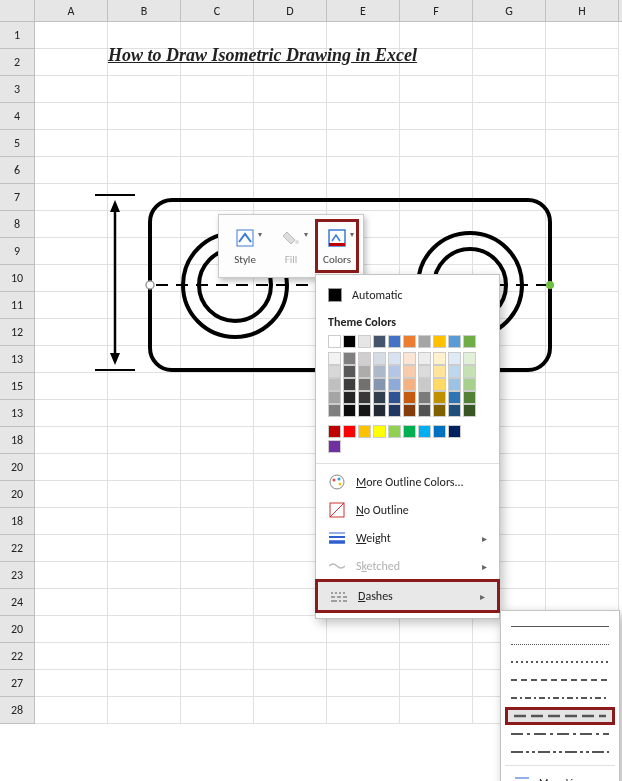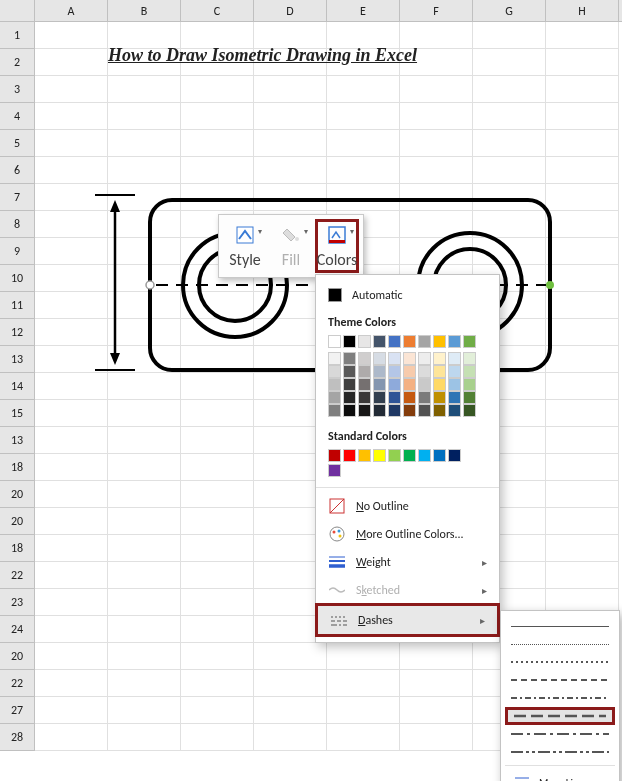--- a/index.html
+++ b/index.html
@@ -20,21 +20,21 @@
     
     
     .title { position: absolute; left: 108px; top: 45px; font-style: italic; font-weight: bold; font-size: 18px; text-decoration: underline; font-family: 'Times New Roman', serif; }
     
     
     .drawing { position: absolute; left: 80px; top: 190px; width: 480px; height: 200px; pointer-events: none; }
     
     
     .mini-toolbar { position: absolute; left: 218px; top: 214px; display: flex; background: #fdfdfd; border: 1px solid #c9c9c9; box-shadow: 2px 3px 6px rgba(0,0,0,0.25); padding: 4px; gap: 2px; z-index: 10; }
     .mt-btn { width: 44px; height: 54px; display: flex; flex-direction: column; align-items: center; justify-content: center; gap: 4px; }
-    .mt-btn .lbl { font-size: 16px; color: #444; text-align: center; }
+    .mt-btn .lbl { font-size: 11px; color: #444; text-align: center; }
     .mt-btn.disabled .lbl { color: #b0b0b0; }
     .mt-btn.selected { border: 3px solid #8b1a1a; }
     .mt-ico { width: 22px; height: 22px; display: flex; align-items: center; justify-content: center; position: relative; }
     .caret-dn { font-size: 8px; color: #666; position: absolute; right: -6px; top: 2px; }
     
     
     .dropdown { position: absolute; left: 315px; top: 274px; width: 185px; background: #fff; border: 1px solid #c3c3c3; box-shadow: 3px 4px 10px rgba(0,0,0,0.25); z-index: 11; padding: 6px 0; }
     .dd-item { display: flex; align-items: center; height: 28px; padding: 0 12px; gap: 10px; }
     .dd-item.disabled { color: #b0b0b0; }
     .dd-item.highlighted { background: #e8e8e8; border: 3px solid #8b1a1a; height: 34px; margin: -1px; }
@@ -206,31 +206,20 @@
         <div class="cell"></div>
         <div class="cell"></div>
         <div class="cell"></div>
         <div class="cell"></div>
         <div class="cell"></div>
         <div class="cell"></div>
         <div class="cell"></div>
       </div>
       <div class="row">
         <div class="row-h">13</div>
-        <div class="cell"></div>
-        <div class="cell"></div>
-        <div class="cell"></div>
-        <div class="cell"></div>
-        <div class="cell"></div>
-        <div class="cell"></div>
-        <div class="cell"></div>
-        <div class="cell"></div>
-      </div>
-      <div class="row">
-        <div class="row-h">14</div>
         <div class="cell"></div>
         <div class="cell"></div>
         <div class="cell"></div>
         <div class="cell"></div>
         <div class="cell"></div>
         <div class="cell"></div>
         <div class="cell"></div>
         <div class="cell"></div>
       </div>
       <div class="row">
@@ -510,53 +499,52 @@
         <div class="color-sw" style="background: rgb(23, 22, 22);"></div>
         <div class="color-sw" style="background: rgb(34, 42, 53);"></div>
         <div class="color-sw" style="background: rgb(31, 56, 100);"></div>
         <div class="color-sw" style="background: rgb(131, 60, 11);"></div>
         <div class="color-sw" style="background: rgb(82, 82, 82);"></div>
         <div class="color-sw" style="background: rgb(127, 96, 0);"></div>
         <div class="color-sw" style="background: rgb(30, 78, 121);"></div>
         <div class="color-sw" style="background: rgb(55, 86, 35);"></div>
       </div>
     </div>
-  <div class="dd-heading">Standard Colors</div>
   <div class="color-grid" id="standard-grid">
       <div class="color-sw" style="background: rgb(192, 0, 0);"></div>
       <div class="color-sw" style="background: rgb(255, 0, 0);"></div>
       <div class="color-sw" style="background: rgb(255, 192, 0);"></div>
       <div class="color-sw" style="background: rgb(255, 255, 0);"></div>
       <div class="color-sw" style="background: rgb(146, 208, 80);"></div>
       <div class="color-sw" style="background: rgb(0, 176, 80);"></div>
       <div class="color-sw" style="background: rgb(0, 176, 240);"></div>
       <div class="color-sw" style="background: rgb(0, 112, 192);"></div>
       <div class="color-sw" style="background: rgb(0, 32, 96);"></div>
       <div class="color-sw" style="background: rgb(112, 48, 160);"></div>
     </div>
   <div class="dd-separator"></div>
   <div class="dd-item">
     <span class="dd-ico">
         <svg width="16" height="16">
-          <rect x="1" y="1" width="14" height="14" fill="none" stroke="#c33" stroke-width="1"></rect>
-          <line x1="1" y1="15" x2="15" y2="1" stroke="#c33" stroke-width="1"></line>
-        </svg>
-      </span>
-    <span><u class="accel">N</u>o Outline</span>
-  </div>
-  <div class="dd-item">
-    <span class="dd-ico">
-        <svg width="16" height="16">
           <circle cx="8" cy="8" r="7" fill="none" stroke="#888"></circle>
           <circle cx="5" cy="6" r="1.5" fill="#e74c3c"></circle>
           <circle cx="10" cy="5" r="1.5" fill="#3498db"></circle>
           <circle cx="11" cy="10" r="1.5" fill="#f1c40f"></circle>
         </svg>
       </span>
     <span><u class="accel">M</u>ore Outline Colors...</span>
+  </div>
+  <div class="dd-item">
+    <span class="dd-ico">
+        <svg width="16" height="16">
+          <rect x="1" y="1" width="14" height="14" fill="none" stroke="#c33" stroke-width="1"></rect>
+          <line x1="1" y1="15" x2="15" y2="1" stroke="#c33" stroke-width="1"></line>
+        </svg>
+      </span>
+    <span><u class="accel">N</u>o Outline</span>
   </div>
   <div class="dd-item">
     <span class="dd-ico">
         <svg width="16" height="14">
           <line x1="0" y1="2" x2="16" y2="2" stroke="#2f5fd0" stroke-width="1"></line>
           <line x1="0" y1="6" x2="16" y2="6" stroke="#2f5fd0" stroke-width="2"></line>
           <line x1="0" y1="11" x2="16" y2="11" stroke="#2f5fd0" stroke-width="3.5"></line>
         </svg>
       </span>
     <span><u class="accel">W</u>eight</span>

